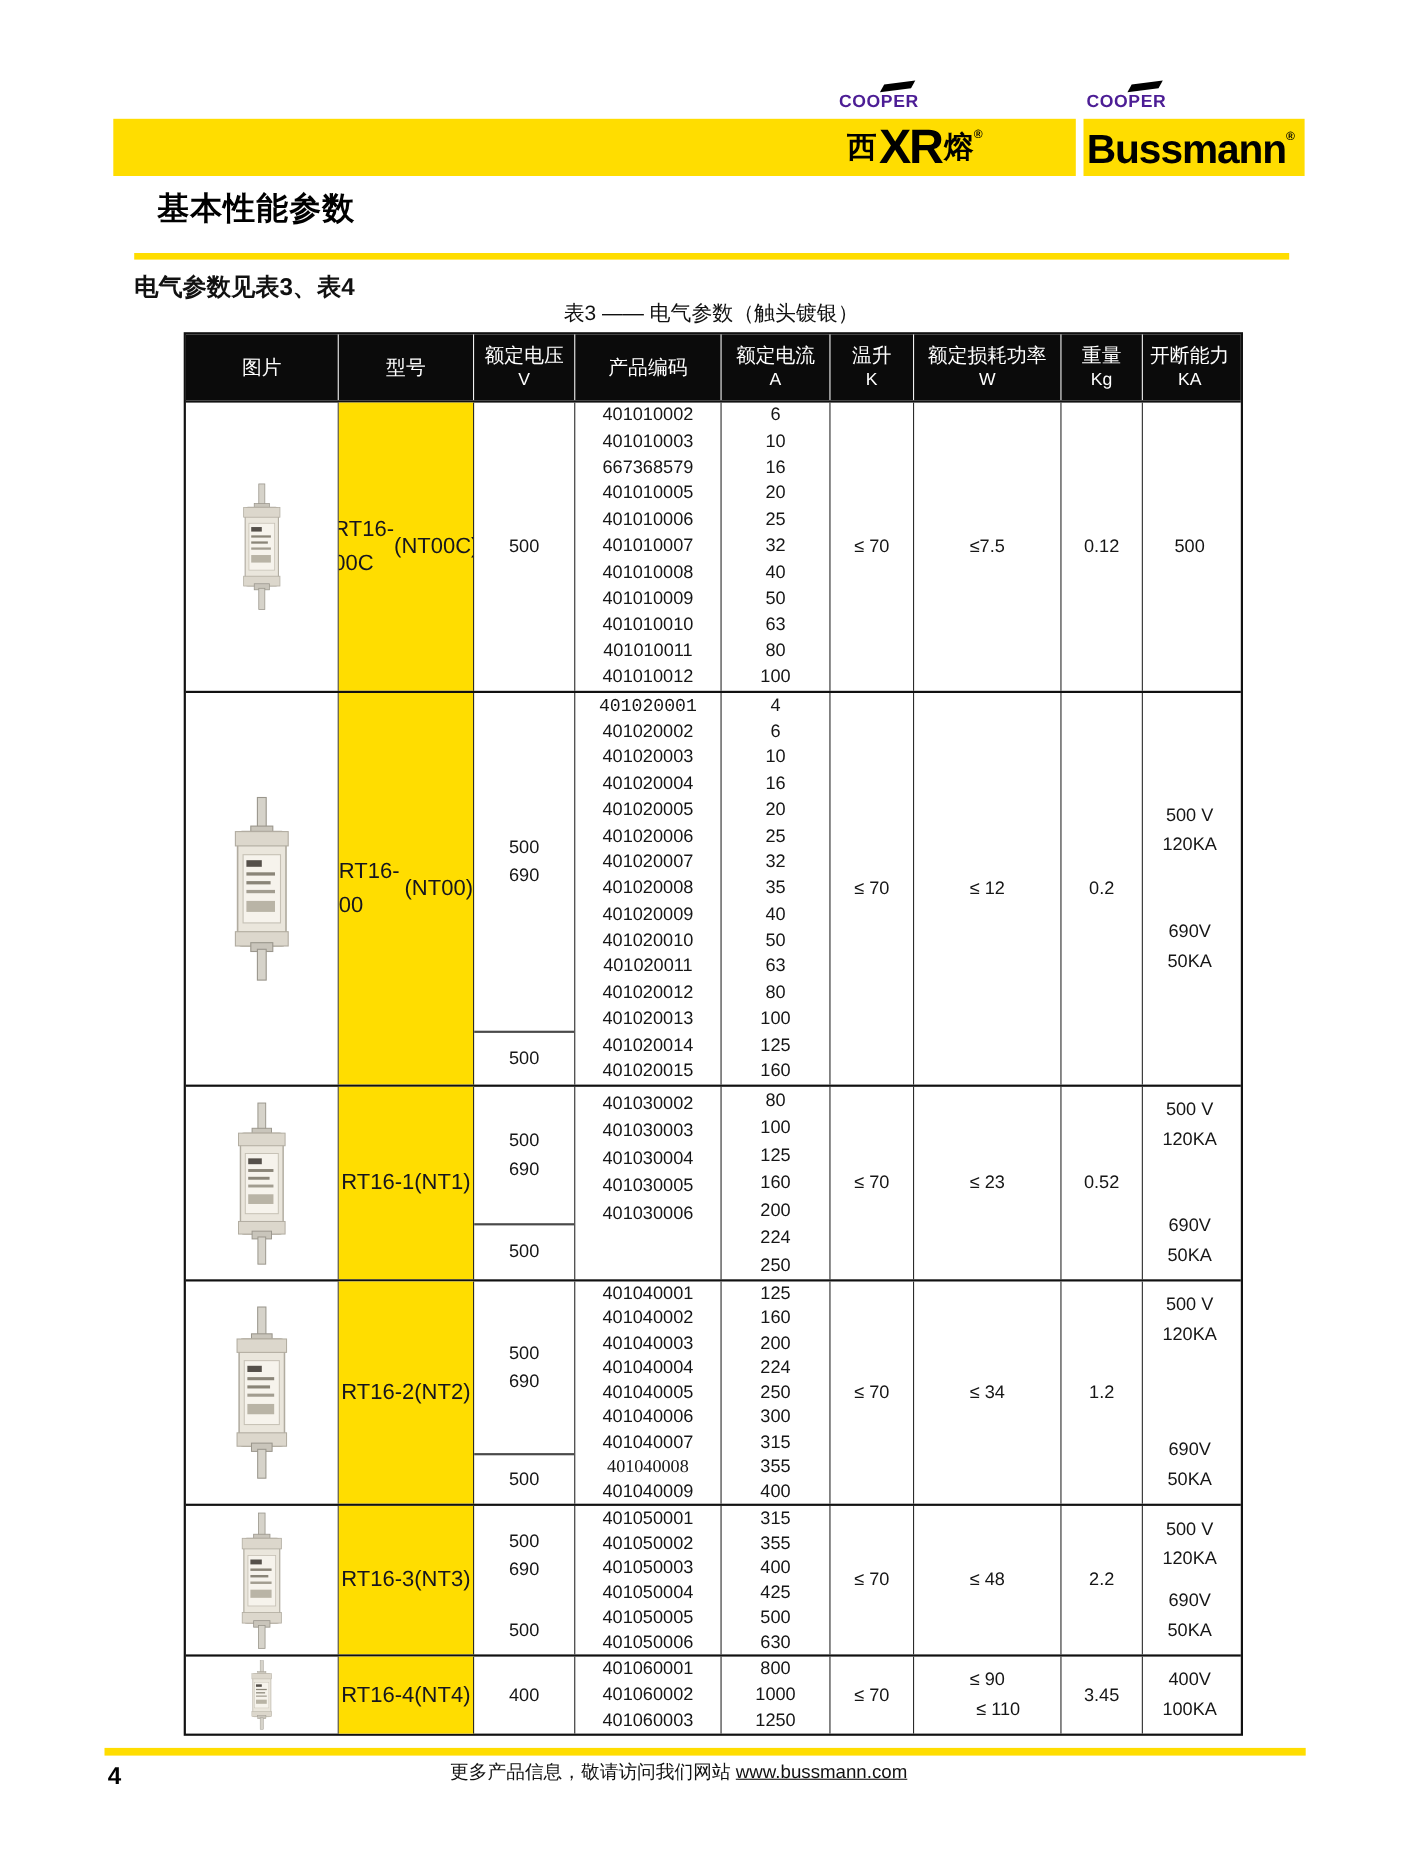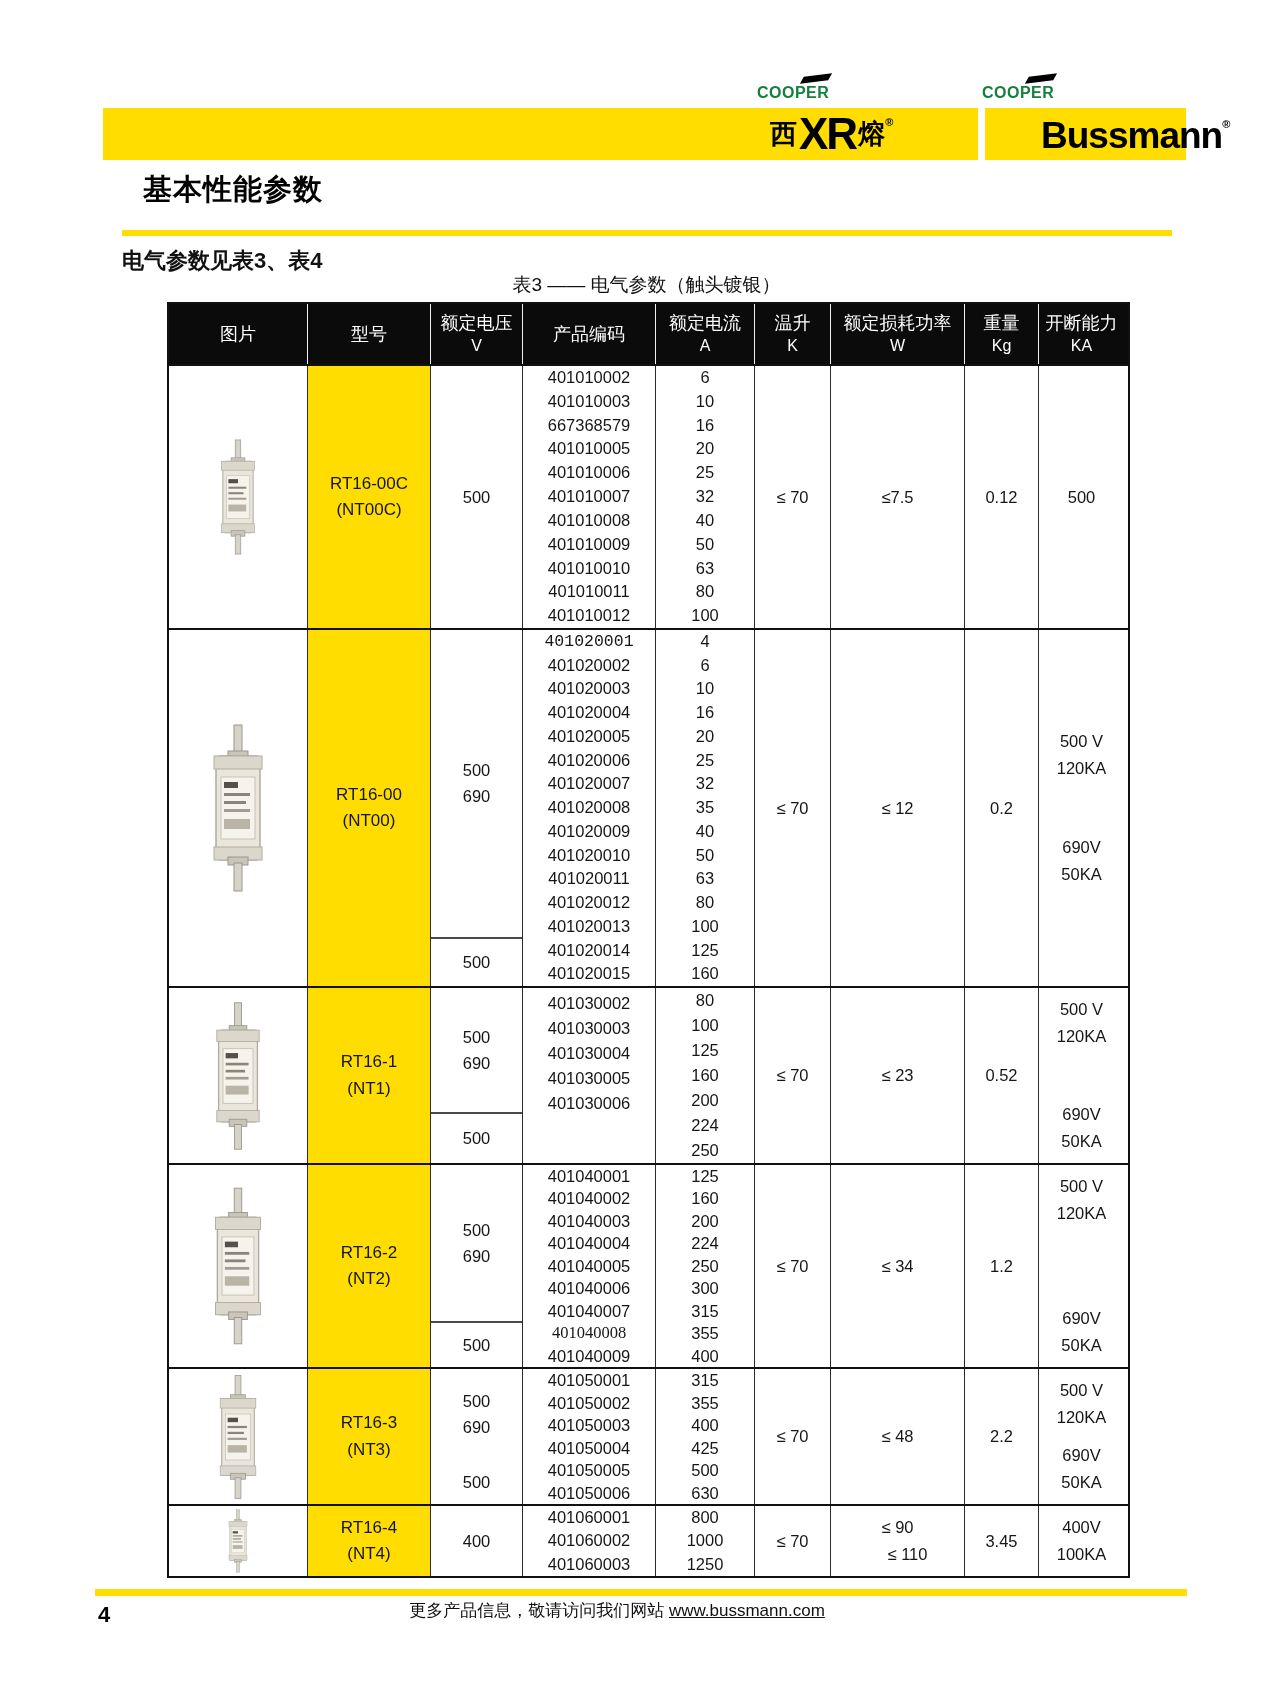--- a/index.html
+++ b/index.html
@@ -4,51 +4,51 @@
 <style>
   html,body{margin:0;padding:0;background:#ffffff;}
   .page{
     position:relative;width:1287px;height:1689px;background:#fff;overflow:hidden;
     font-family:"Liberation Sans","DejaVu Sans",sans-serif;color:#111;
   }
   
   .band{position:absolute;top:108px;height:52px;background:var(--yellow);}
   .band.left{left:103px;width:875px;}
   .band.right{left:985px;width:201px;}
-  .cooper{position:absolute;top:84px;width:84px;text-align:left;
-    font-weight:bold;font-size:16px;letter-spacing:.5px;color:#15803d;}
+  .cooper{position:absolute;top:84px;width:84px;text-align:center;
+    font-weight:bold;font-size:16px;letter-spacing:.5px;color:#4c1d95;}
   .cooper::before{content:"";position:absolute;top:-9px;left:46px;width:26px;height:7px;
     background:#000;transform:skewX(-35deg) rotate(-8deg);}
   .xr-logo{position:absolute;top:108px;left:770px;height:52px;display:flex;align-items:center;color:#000;}
   .xr-xi{font-size:27px;font-weight:900;}
   .xr-xr{font-size:44px;font-weight:900;letter-spacing:-2px;line-height:1;margin:0 2px;}
   .xr-rong{font-size:27px;font-weight:900;}
   .reg{font-size:11px;vertical-align:top;position:relative;top:-12px;font-weight:bold;}
-  .bussmann{position:absolute;top:108px;left:1041px;height:56px;display:flex;align-items:center;color:#000;
+  .bussmann{position:absolute;top:108px;left:988px;height:56px;display:flex;align-items:center;color:#000;
     font-size:37px;font-weight:900;letter-spacing:-1px;}
   
   .page-title{position:absolute;left:143px;top:170px;font-size:29px;font-weight:900;color:#000;letter-spacing:1px;}
   .title-rule{position:absolute;left:122px;top:230px;width:1050px;height:6px;background:var(--yellow);}
   .page-subtitle{position:absolute;left:122px;top:246px;font-size:22px;font-weight:700;color:#111;}
   .table-caption{position:absolute;left:167px;top:272px;width:959px;text-align:center;
     font-size:19px;color:#111;}
   
   .data-table{position:absolute;left:167px;top:302px;width:959px;border:2px solid #111;background:#fff;}
   .g9{display:grid;grid-template-columns:139px 123px 92px 133px 99px 76px 134px 74px 85px;}
   .thead{background:#0b0b0b;color:#fff;height:60px;}
   .h-cell{display:flex;flex-direction:column;align-items:center;justify-content:center;
     border-right:1px solid #f2f2f2;font-size:18px;line-height:1.35;}
   .h-cell:last-child{border-right:none;}
   .h-unit{font-size:16px;}
   .trow{position:relative;border-top:2px solid #111;}
   .cell{display:flex;align-items:center;justify-content:center;border-right:1px solid #2b2b2b;
     font-size:16.5px;color:#161616;overflow:hidden;}
   .cell:last-child{border-right:none;}
   .cell.col{flex-direction:column;}
-  .model-cell{background:var(--yellow);flex-direction:column;font-size:17px;font-weight:400;
+  .model-cell{background:var(--yellow);flex-direction:row;font-size:20px;font-weight:400;
     color:#15151f;line-height:1.55;}
   .lines{justify-content:center;}
   .lines div{width:100%;text-align:center;}
   .vcell{flex-direction:column;align-items:stretch;justify-content:stretch;padding:0;}
   .vgroup{display:flex;flex-direction:column;align-items:center;justify-content:center;line-height:26px;}
   .vgroup.vdiv{border-top:2px solid #4a4a4a;}
   .kcell{flex-direction:column;line-height:27px;}
   .kcell.split{justify-content:space-between;padding:8px 0;}
   .kcell.split.tall{justify-content:center;gap:52px;padding:0;}
   .kblock{display:flex;flex-direction:column;align-items:center;}

